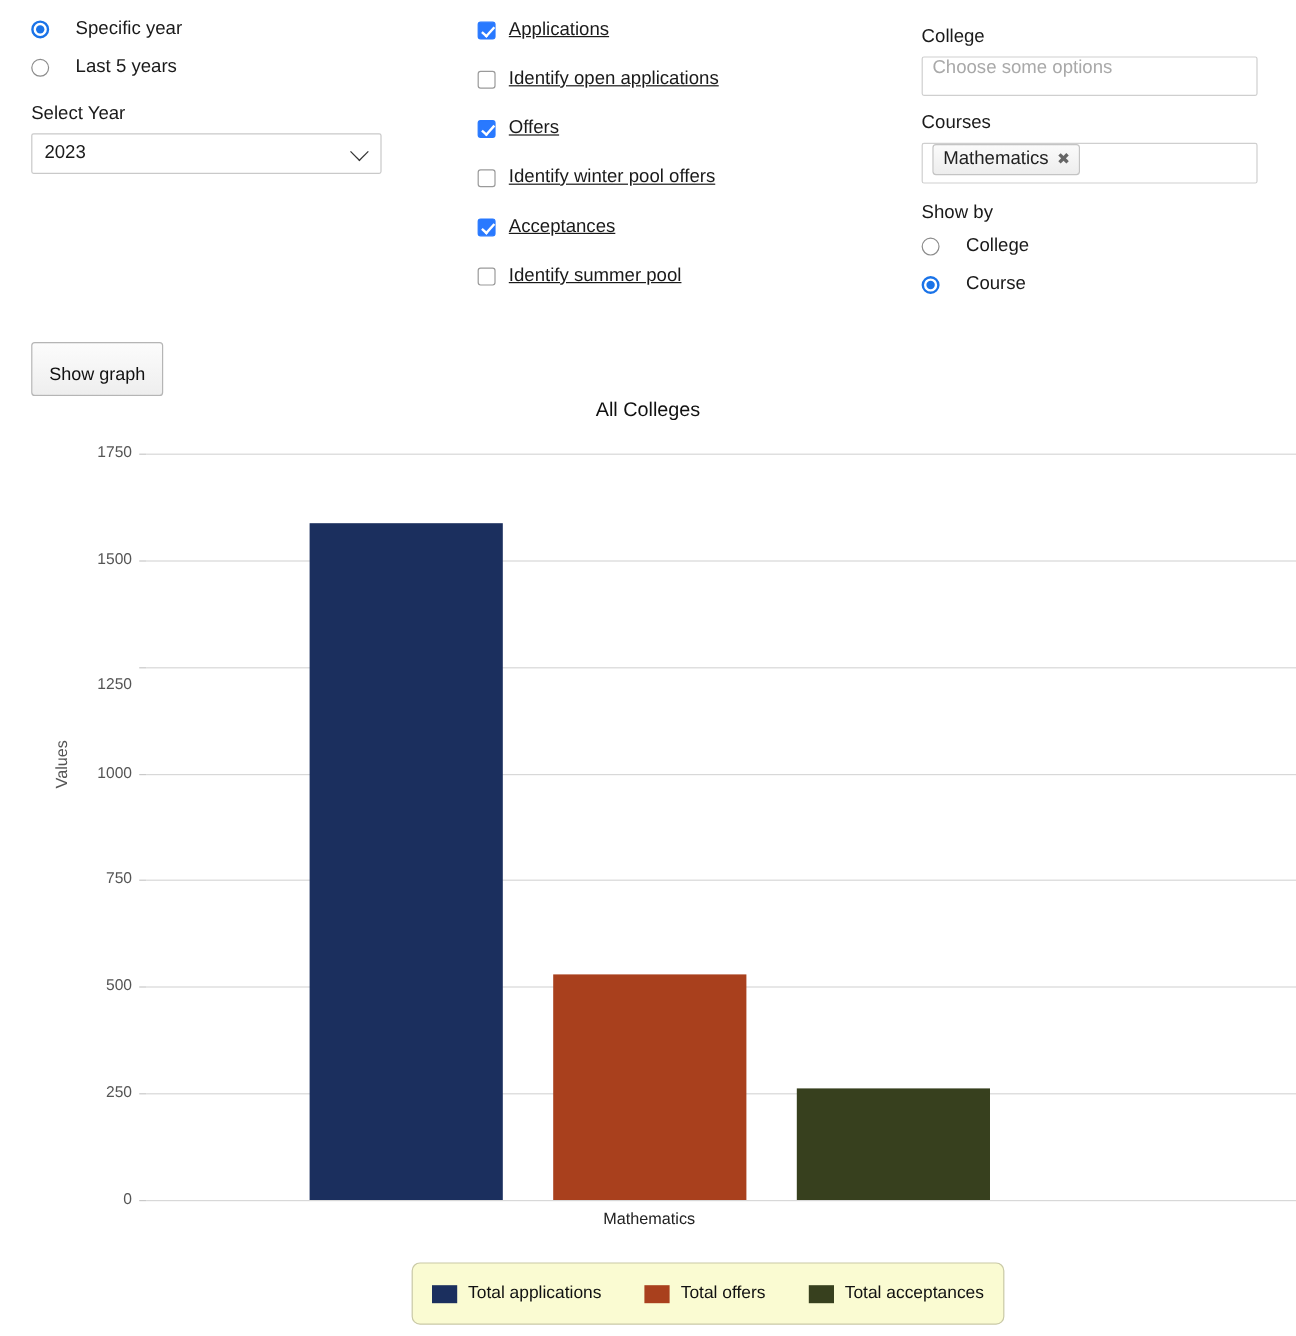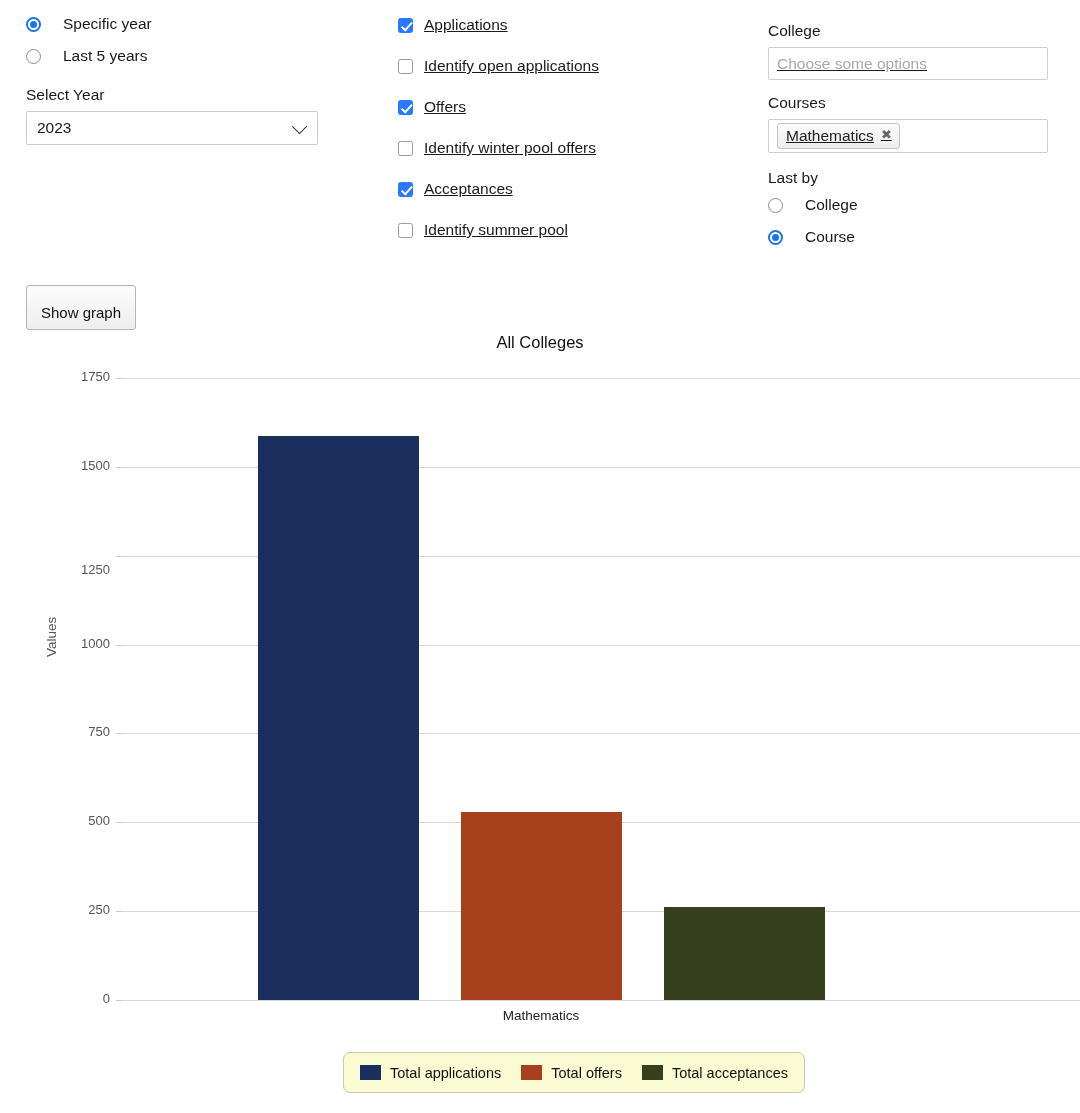--- a/index.html
+++ b/index.html
@@ -124,25 +124,24 @@
   }
 
   
   .multiselect {
     width: 280px;
     min-height: 33px;
     border: 1px solid #cfcfcf;
     border-radius: 2px;
     background: #ffffff;
     display: flex;
-    align-items: center;
+    align-items: flex-start;
     padding: 0 8px;
     font-size: 15.5px;
     cursor: text;
-    text-decoration: underline;
   }
   .multiselect.tall { height: 34px; }
   .placeholder { color: #a9a9a9; font-size: 15.5px; }
   .tag {
     display: inline-flex;
     align-items: center;
     background: linear-gradient(#fbfbfb, #ededed);
     border: 1px solid #c4c4c4;
     border-radius: 3px;
     padding: 2px 7px 3px 8px;
@@ -235,24 +234,24 @@
     color: #555;
     transform: rotate(-90deg);
     transform-origin: left top;
     white-space: nowrap;
   }
 
   .legend {
     position: absolute;
     left: 343px;
     top: 727px;
-    height: 41px;
-    display: flex;
-    align-items: center;
-    gap: 20px;
+    height: 52px;
+    display: flex;
+    align-items: center;
+    gap: 36px;
     background: #fafbd2;
     border: 1px solid #c9c9a6;
     border-radius: 7px;
     padding: 0 16px;
   }
   .legend-item {
     display: flex;
     align-items: center;
     font-size: 14.5px;
     color: #111;
@@ -320,21 +319,21 @@
     </div>
 
     <div class="field-label tight">Courses</div>
     <div class="multiselect tall">
       <span class="tag">
         <span>Mathematics</span>
         <span class="tag-x">✖</span>
       </span>
     </div>
 
-    <div class="groupby-label">Last by</div>
+    <div class="groupby-label">Show by</div>
     <div class="radio-row">
       <span class="radio"></span>
       <span class="radio-label">College</span>
     </div>
     <div class="radio-row">
       <span class="radio on"></span>
       <span class="radio-label">Course</span>
     </div>
   </div>
 

